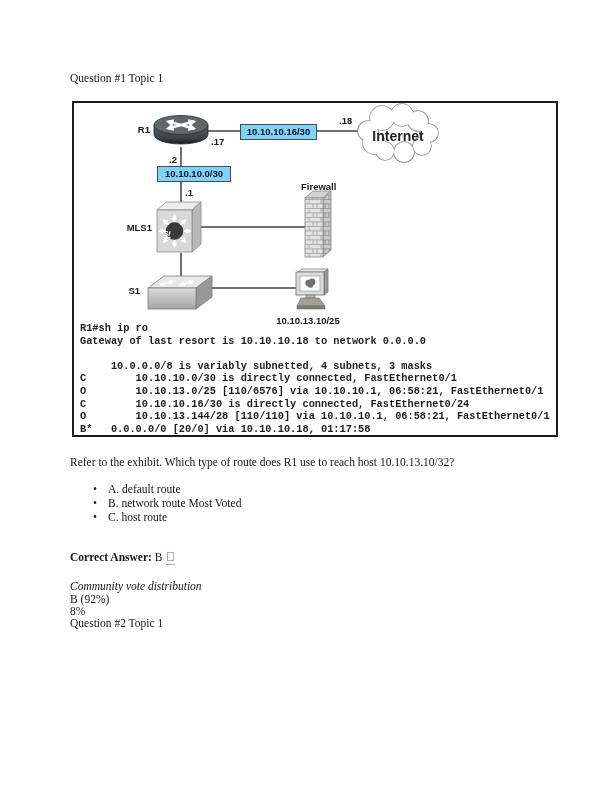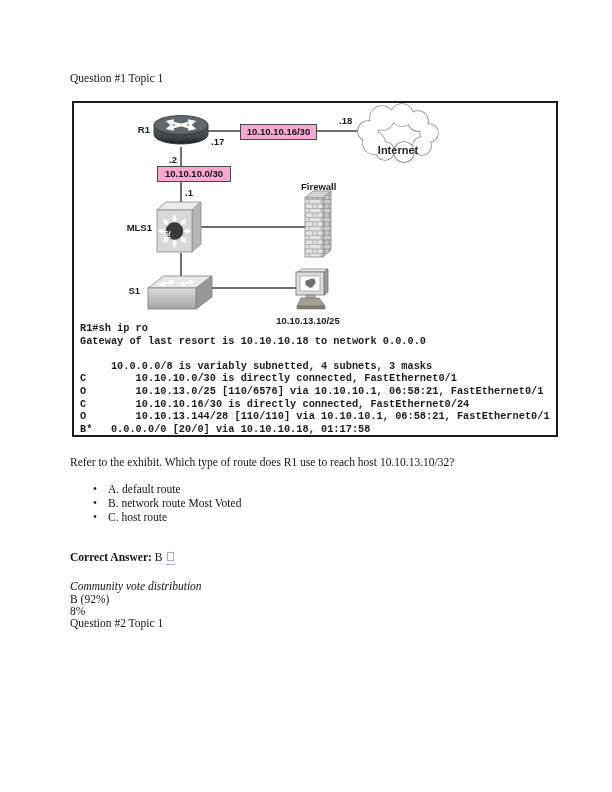--- a/index.html
+++ b/index.html
@@ -13,27 +13,27 @@
 
   
   .exhibit { position:absolute; left:72px; top:101px; width:486px; height:336px;
              border:2px solid #1b1b1b; background:#fff; }
   .diagram { position:absolute; inset:0; }
   .ln { position:absolute; background:#707070; }
   .lbl { position:absolute; font-family:"Liberation Sans", sans-serif; font-weight:bold;
          font-size:9.5px; color:#1a1a1a; white-space:nowrap; }
   .lbl.rt { text-align:right; }
   .lbl.ct { text-align:center; }
-  .ipbox { position:absolute; background:#f9a8d4; border:1.3px solid #4a4a4a; text-align:center;
+  .ipbox { position:absolute; background:#7dd3fc; border:1.3px solid #4a4a4a; text-align:center;
            font-family:"Liberation Sans", sans-serif; font-weight:bold; font-size:9.5px;
            line-height:13.5px; color:#111; white-space:nowrap; }
   .icon { position:absolute; }
 
   .cloud-label { position:absolute; left:278px; top:25px; width:92px; text-align:center;
-                 font-family:"Liberation Sans", sans-serif; font-weight:bold; font-size:11px; color:#222;margin-top:16px; }
+                 font-family:"Liberation Sans", sans-serif; font-weight:bold; font-size:14px; color:#222; }
   .si-label { position:absolute; left:89px; top:125.5px; width:23px; text-align:left; color:#fff;
               font-family:"Liberation Sans", sans-serif; font-weight:bold; font-style:italic; font-size:8px;text-decoration:underline; }
 
   .console { position:absolute; left:6px; top:219px; font-family:"Liberation Mono", monospace;
              font-weight:bold; font-size:10.3px; line-height:12.6px; color:#1c1c1c; }
   .console div { white-space:pre; min-height:12.6px; }
 
   
   .question-text { position:absolute; left:70px; top:456px; width:478px; font-size:11.5px; }
   .options { position:absolute; left:70px; top:482px; list-style:none; }

